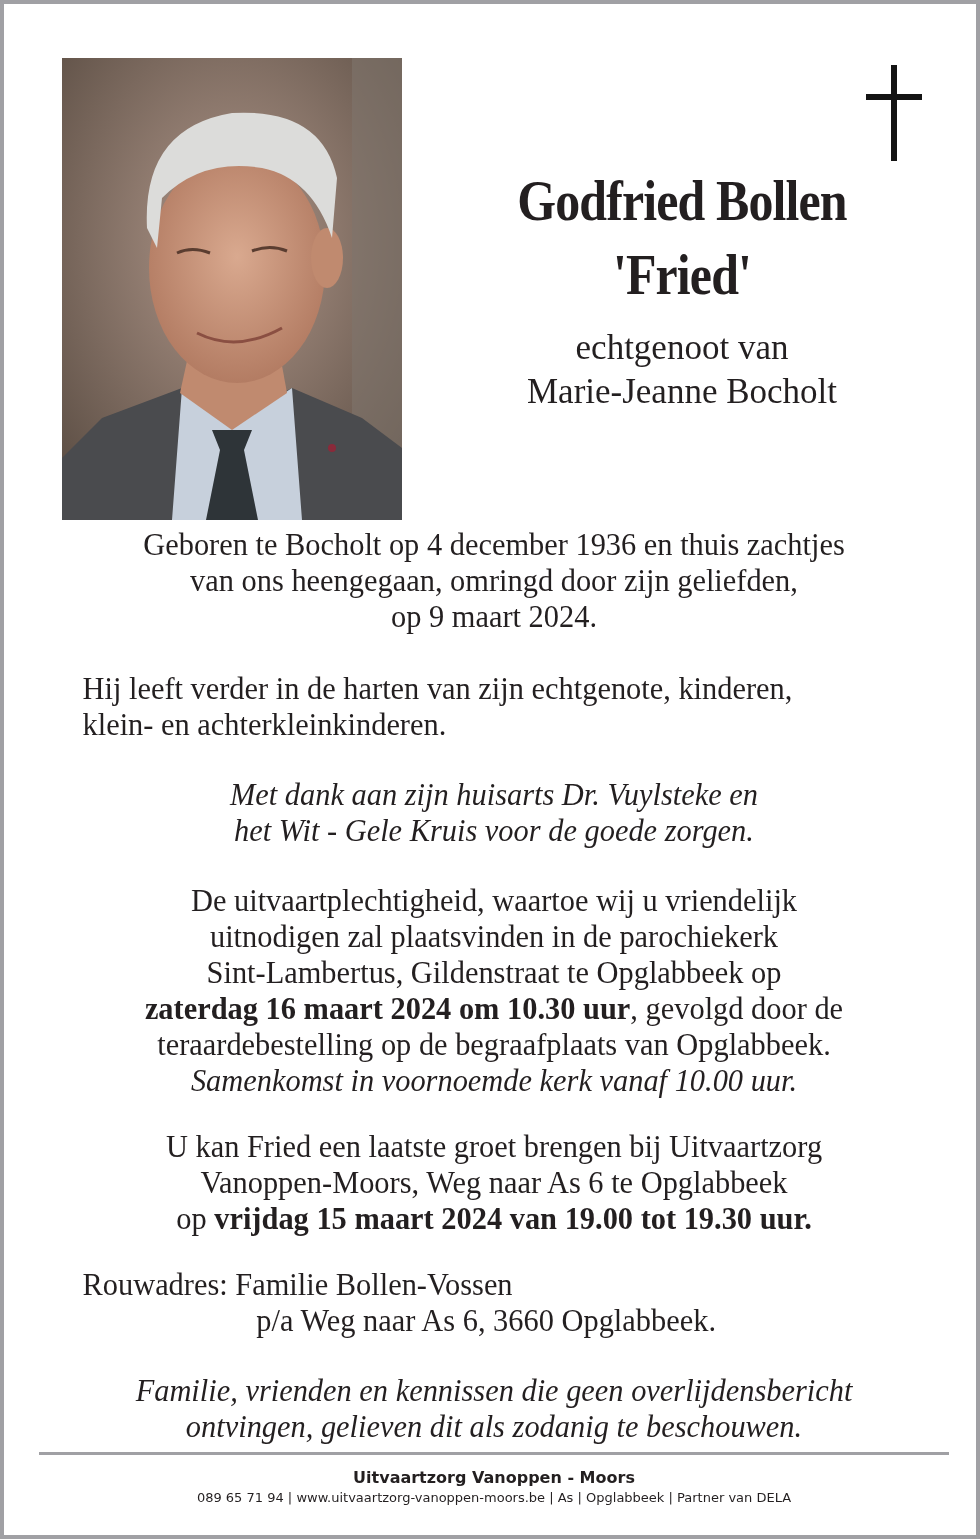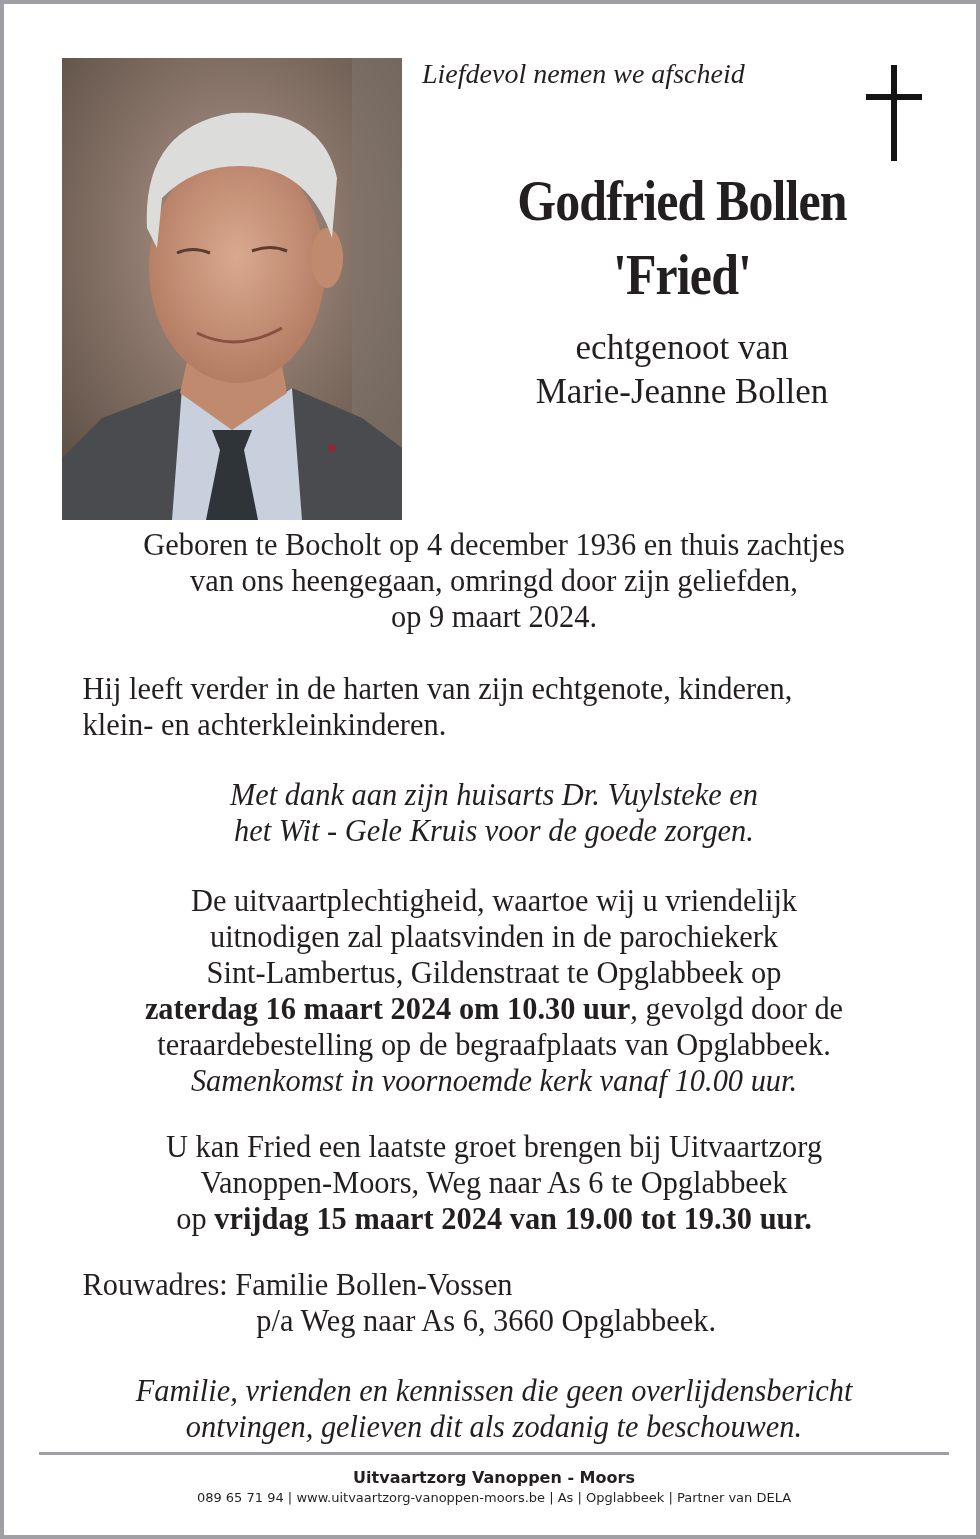--- a/index.html
+++ b/index.html
@@ -91,36 +91,35 @@
       <path d="M115 195 Q130 188 148 195" stroke="#5a3d30" stroke-width="3" fill="none"></path>
       <path d="M190 193 Q208 186 225 193" stroke="#5a3d30" stroke-width="3" fill="none"></path>
 
       <path d="M135 275 Q175 295 220 270" stroke="#8a4f42" stroke-width="3" fill="none"></path>
 
       <circle cx="270" cy="390" r="4" fill="#8a2a3a"></circle>
     </svg>
   </div>
 
   <div class="intro">
-    <span class="line">Liefdevol nemen we afscheid</span>
   </div>
 
   <div class="cross">
     <div class="v"></div>
       <div class="h"></div>
   </div>
 
   <div class="name">
     <span class="line">Godfried Bollen</span>
     <span class="line">'Fried'</span>
   </div>
 
   <div class="spouse">
     <span class="line">echtgenoot van</span>
-    <span class="line">Marie-Jeanne Bollen</span>
+    <span class="line">Marie-Jeanne Bocholt</span>
   </div>
 
   <div class="block center narrow" style="top:522px;">
     <span class="line">Geboren te Bocholt op 4 december 1936 en thuis zachtjes</span>
     <span class="line">van ons heengegaan, omringd door zijn geliefden,</span>
     <span class="line">op 9 maart 2024.</span>
   </div>
 
   <div class="block narrow" style="top:666px; left:56px;">
     <span class="line">Hij leeft verder in de harten van zijn echtgenote, kinderen,</span>

